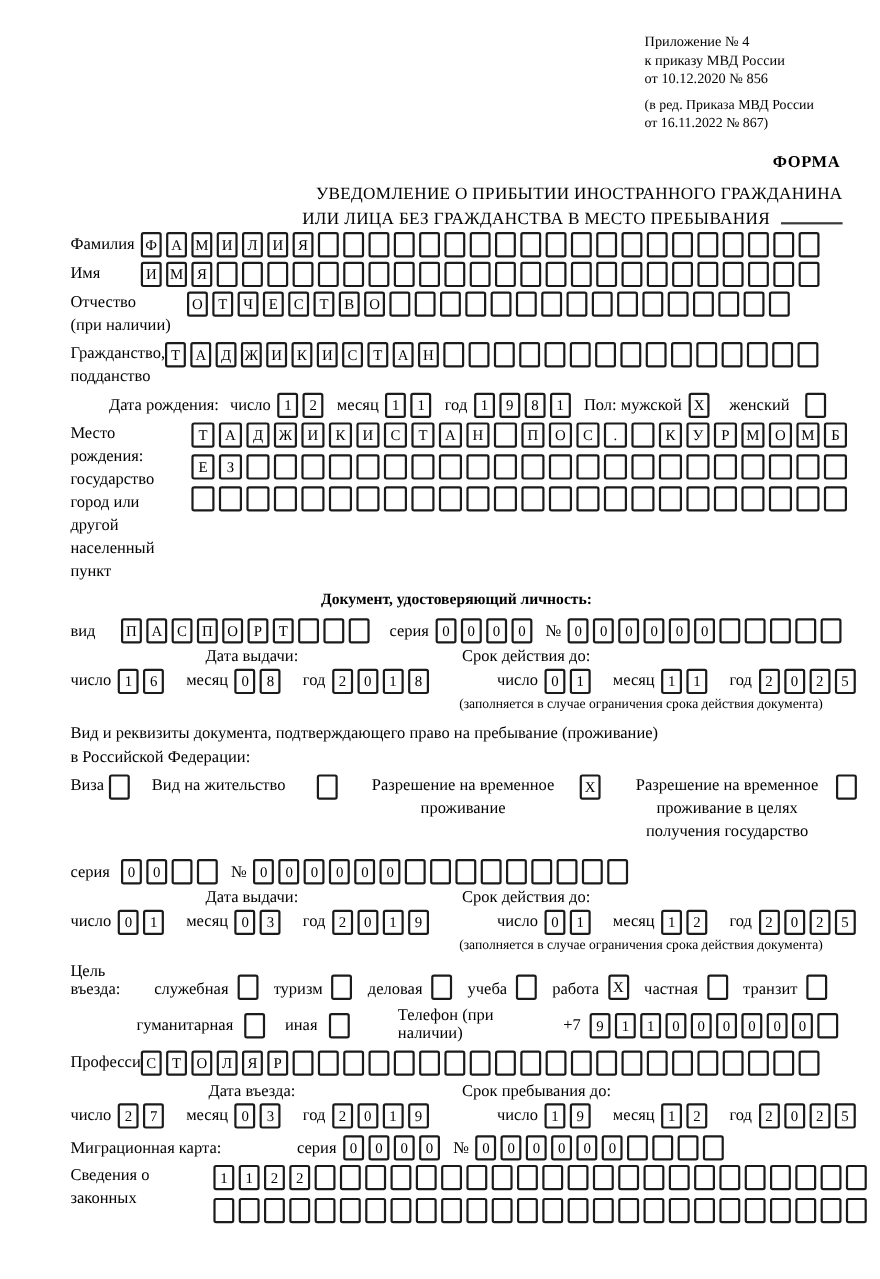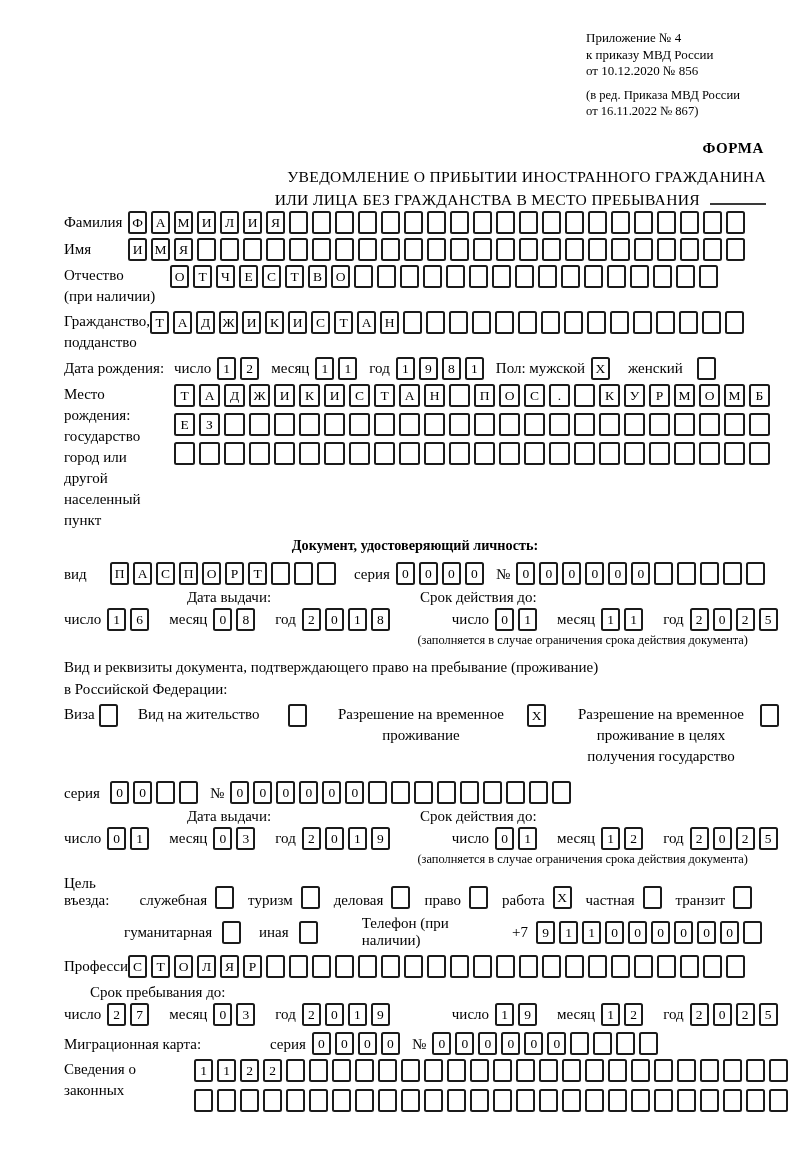--- a/index.html
+++ b/index.html
@@ -213,21 +213,21 @@
         <span class="cell"></span>
         <span class="cell"></span>
         <span class="cell"></span>
         <span class="cell"></span>
         <span class="cell"></span>
         <span class="cell"></span>
         <span class="cell"></span>
       </span>
   </div>
 
-  <div class="frow" style="align-items:flex-start;margin-top:4px;">
+  <div class="frow" style="align-items:center;margin-top:4px;margin-left:35px;">
     <span class="lbl" style="width:110px">Дата рождения:</span>
     <span class="mr6">число</span>
     <span class="cells">
         <span class="cell">1</span>
         <span class="cell">2</span>
       </span>
     <span class="mr6 ml8">месяц</span>
     <span class="cells">
         <span class="cell">1</span>
         <span class="cell">1</span>
@@ -514,21 +514,21 @@
   <div class="note">(заполняется в случае ограничения срока действия документа)</div>
 
   <div class="purpose">
     <span class="plabel">Цель въезда:</span>
     <span class="plabel">служебная</span>
     <span class="cell"></span>
     <span class="plabel">туризм</span>
     <span class="cell"></span>
     <span class="plabel">деловая</span>
     <span class="cell"></span>
-    <span class="plabel">право</span>
+    <span class="plabel">учеба</span>
     <span class="cell"></span>
     <span class="plabel">работа</span>
     <span class="cell">X</span>
     <span class="plabel">частная</span>
     <span class="cell"></span>
     <span class="plabel">транзит</span>
     <span class="cell"></span>
   </div>
 
   <div class="phone-row">
@@ -579,20 +579,21 @@
         <span class="cell"></span>
         <span class="cell"></span>
         <span class="cell"></span>
         <span class="cell"></span>
         <span class="cell"></span>
         <span class="cell"></span>
       </span>
   </div>
 
   <div class="dtitles" style="margin-top:6px;">
+    <span class="t1">Дата въезда:</span>
     <span class="t2">Срок пребывания до:</span>
   </div>
   <div class="dates-row" style="margin-bottom:6px;">
     <span class="dlabel">число</span>
     <span class="cells">
         <span class="cell">2</span>
         <span class="cell">7</span>
       </span>
     <span class="dlabel">месяц</span>
     <span class="cells">

